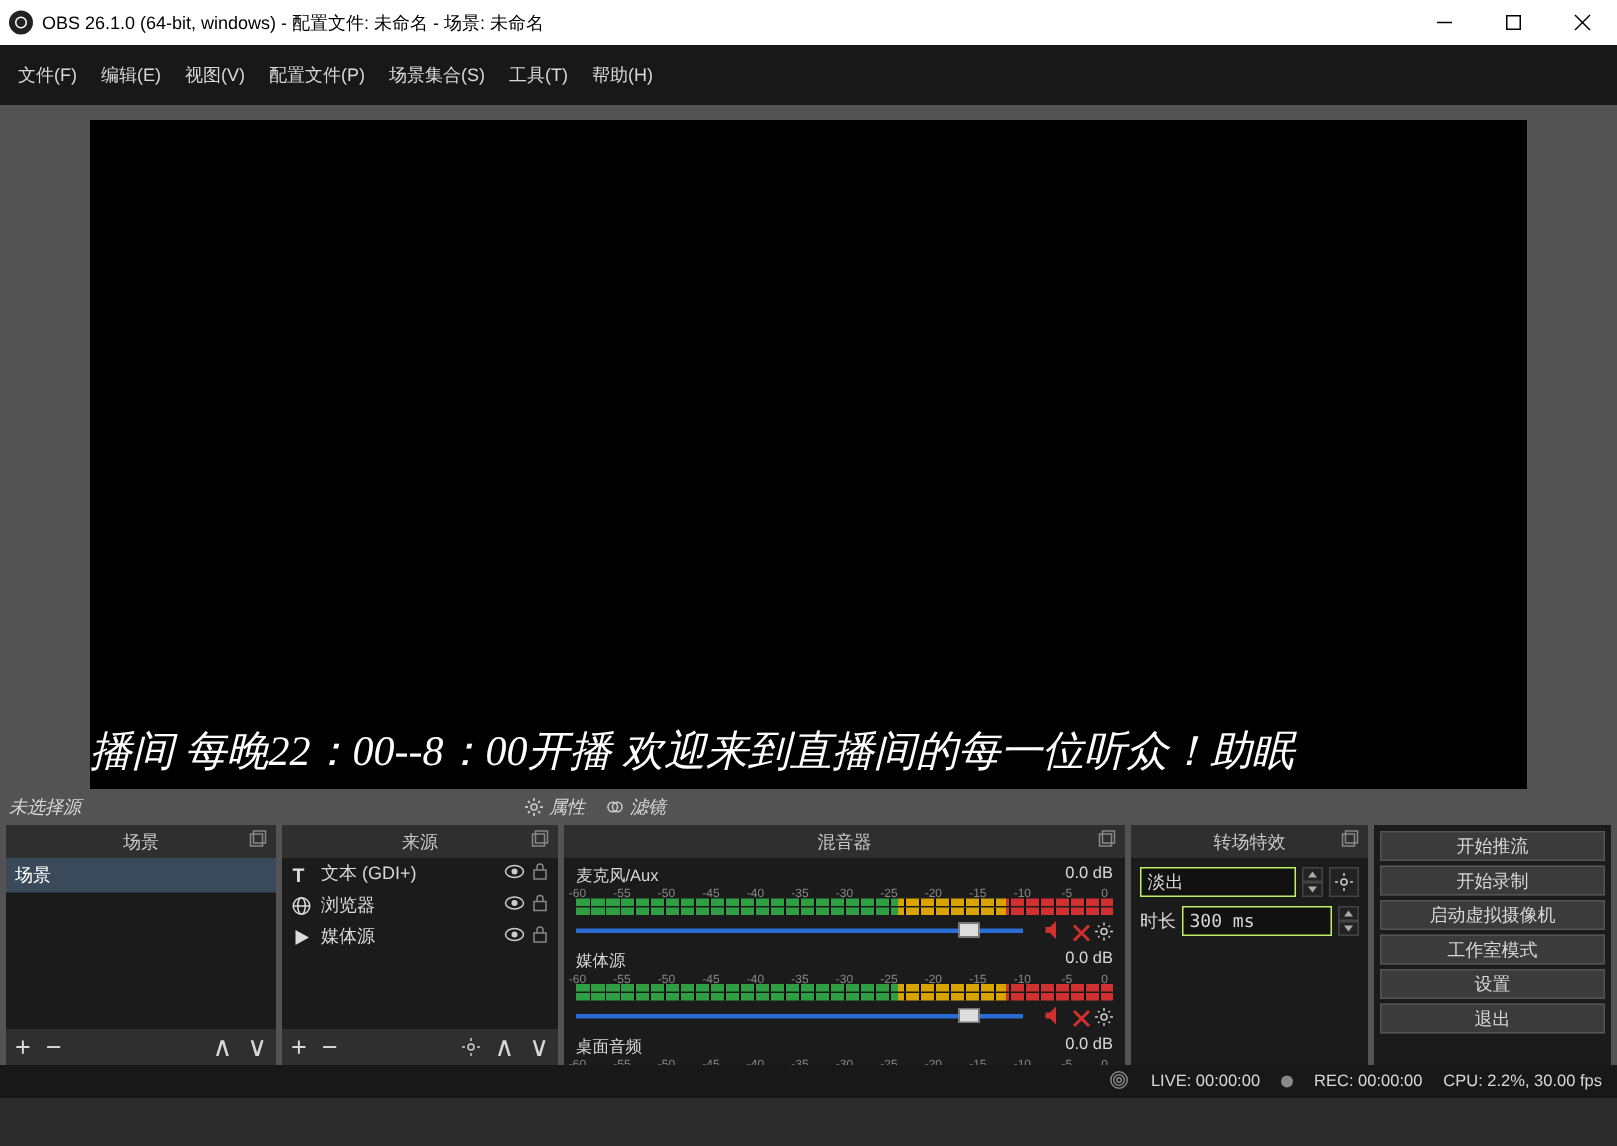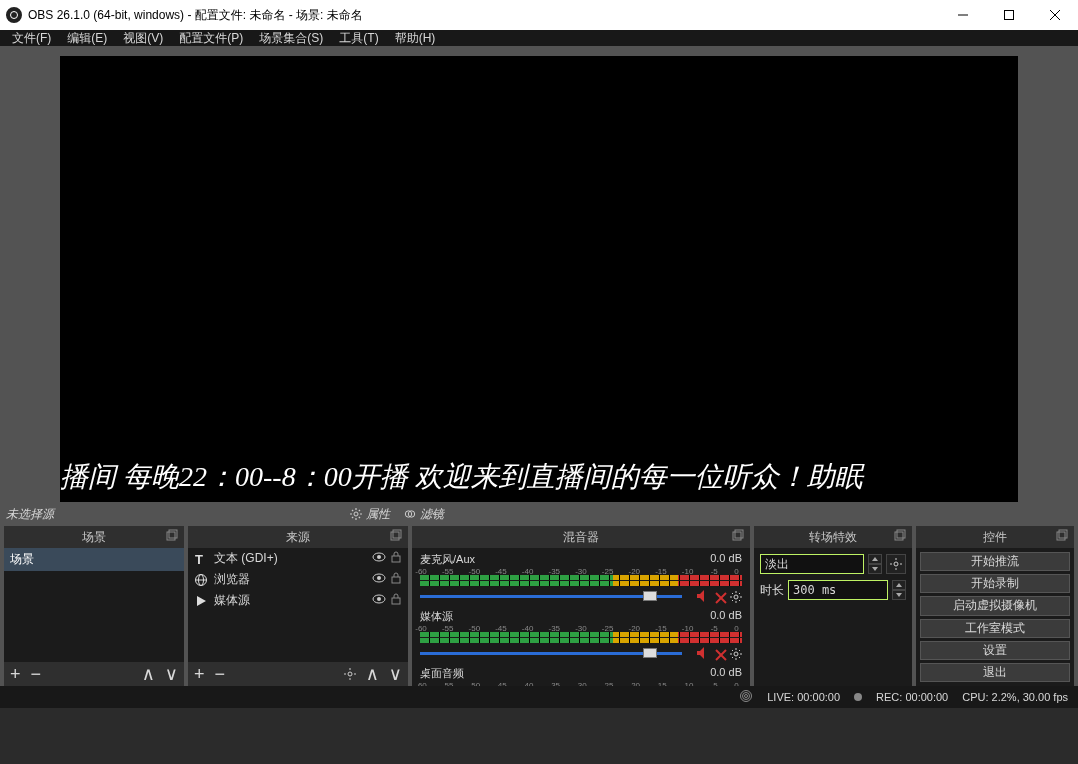--- a/index.html
+++ b/index.html
@@ -8,39 +8,39 @@
   
   .titlebar { height:30px; background:#ffffff; display:flex; align-items:center; padding-left:6px; }
   .titlebar .logo { width:16px; height:16px; border-radius:50%; background:#222; border:2px solid #222; position:relative; margin-right:6px; }
   .titlebar .logo::before { content:""; position:absolute; width:6px; height:6px; border-radius:50%; border:1.5px solid #fff; top:2px; left:2px; }
   .titlebar .title { font-size:12px; color:#000; }
   .winbtns { margin-left:auto; display:flex; }
   .winbtn { width:46px; height:30px; display:flex; align-items:center; justify-content:center; color:#000; }
   .winbtn svg { stroke:#000; stroke-width:1; fill:none; }
 
   
-  .menubar { height:16px; background:#181818; display:flex; align-items:center; padding:0 4px; }
+  .menubar { height:40px; background:#181818; display:flex; align-items:center; padding:0 4px; }
   .menubar .mi { color:#d8d8d8; font-size:12px; padding:0 8px; line-height:24px; cursor:default; }
 
   
   .canvas-area { height:480px; background:#535353; position:relative; display:flex; flex-direction:column;font-style:italic; }
   .preview { flex:1; margin:10px 60px 0 60px; background:#000; display:flex; align-items:flex-end; overflow:hidden; }
   .marquee { color:#fff; font-size:28px; white-space:nowrap; padding:4px 0 6px 0; font-family:"SimSun","Microsoft YaHei",serif;}
   .subbar { height:24px; display:flex; align-items:center; padding:0 6px; background:#535353; }
   .subbar .sel { color:#d8d8d8; font-size:12px; }
   .subbar .tools { margin-left:290px; display:flex; gap:2px; align-items:center; }
   .toolbtn { display:flex; align-items:center; gap:4px; color:#d8d8d8; font-size:12px; padding:2px 6px; }
   .gear-icon,.filter-icon{display:inline-block;}
   .gear-icon svg,.filter-icon svg{display:block;}
 
   
   .panels { display:flex; height:160px; background:#535353; gap:4px; padding:0 4px; }
   .panel { background:#181818; display:flex; flex-direction:column; min-width:0;}
   .panel.scenes{ width:180px;}
-  .panel.sources{ width:220px;}
+  .panel.sources{ width:184px;}
   .panel.mixer{ flex:1;}
   .panel.trans{ width:158px;}
   .panel.controls{ width:158px;}
   .phead { height:22px; background:#2f2f2f; color:#c8c8c8; font-size:12px; display:flex; align-items:center; justify-content:center; position:relative;}
   .phead .popout{ position:absolute; right:4px; top:3px; width:14px; height:14px; }
   .pbody { flex:1; background:#1b1b1b; overflow:hidden; position:relative;}
   .row-sel { background:#3a4a5a; color:#fff; font-size:12px; padding:3px 6px;}
   .srcrow { display:flex; align-items:center; color:#d8d8d8; font-size:12px; padding:2px 6px; gap:6px;}
   .srcrow .srcicons{ margin-left:auto; display:flex; gap:4px; align-items:center;}
   .srcrow .ic{ width:14px; height:14px; }
@@ -450,27 +450,20 @@
               <svg viewBox="0 0 6 4">
                 <path d="M0 0 L3 4 L6 0" fill="#aaa"></path>
               </svg>
             </div>
         </div>
       </div>
     </div>
   </div>
 
   <div class="panel controls">
-    <div class="phead">
-        <span>控件</span>
-      <span class="popout"><svg width="12" height="12">
-            <rect x="1" y="3" width="8" height="8" fill="none" stroke="#888"></rect>
-            <rect x="3" y="1" width="8" height="8" fill="none" stroke="#888"></rect>
-          </svg></span>
-    </div>
     <div class="pbody" id="controls-body">
         <div class="cbtn">开始推流</div>
         <div class="cbtn">开始录制</div>
         <div class="cbtn">启动虚拟摄像机</div>
         <div class="cbtn">工作室模式</div>
         <div class="cbtn">设置</div>
         <div class="cbtn">退出</div>
       </div>
   </div>
 </div>

